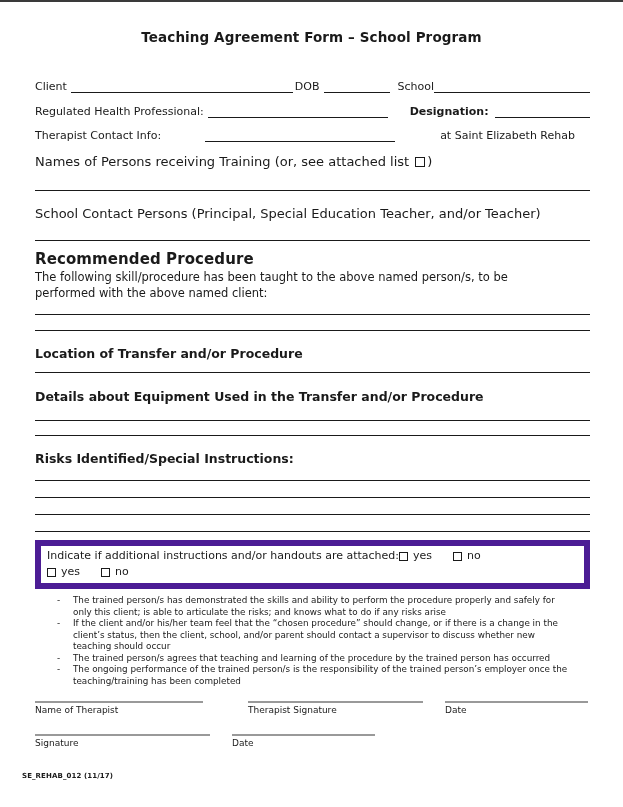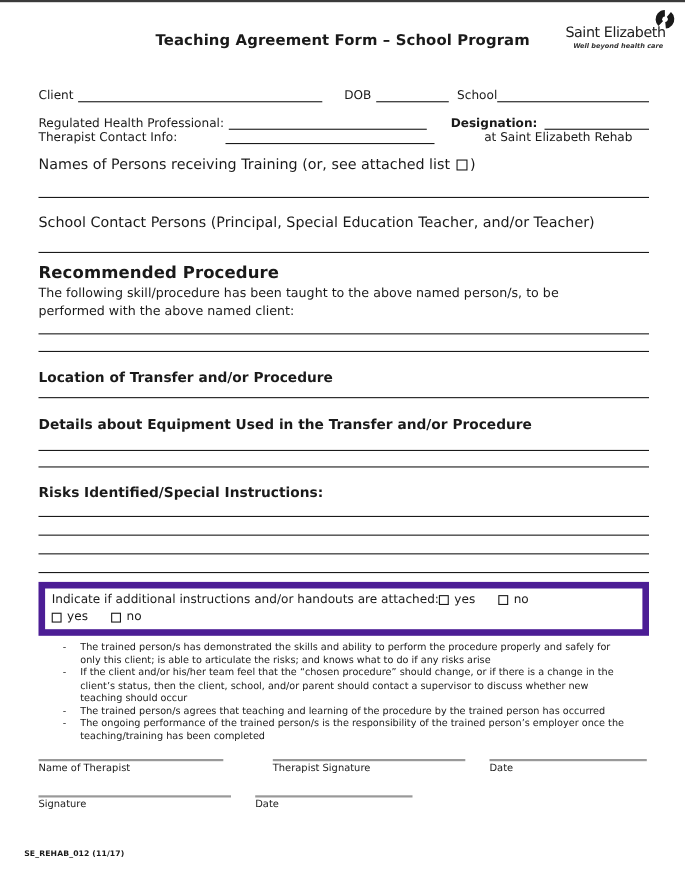--- a/index.html
+++ b/index.html
@@ -15,21 +15,21 @@
   .logo{position:absolute;top:6px;right:13px;width:96px;text-align:left;}
   .logo-swirl{position:absolute;top:0;right:-4px;width:19px;height:19px;}
   .logo-name{margin-top:15px;font-size:13px;letter-spacing:-0.4px;color:#222;white-space:nowrap;}
   .logo-tagline{font-size:6px;font-style:italic;font-weight:bold;color:#333;text-align:center;margin-top:1px;}
   
   .frow{display:flex;align-items:flex-end;font-size:11px;line-height:13px;}
   .blank{border-bottom:1px solid #1a1a1a;height:12px;}
   .rule{border-bottom:1px solid #1a1a1a;height:0;}
   .rowA{margin-top:8px;}
   .rowB{margin-top:12px;}
-  .rowC{gap:40px;}
+  .rowC{margin-top:11px;gap:40px;}
   .lbl{white-space:nowrap;}
   
   .plain{font-size:13px;line-height:13px;}
   .names-row{margin-top:13px;}
   .rule-names{margin-top:22px;}
   .school-row{margin-top:16px;}
   .rule-school{margin-top:20px;}
   .cb-inline{display:inline-block;width:8px;height:8px;border:1px solid #1a1a1a;margin:0 2px 0 6px;vertical-align:-1px;}
   
   .h1{margin-top:9px;font-size:15px;font-weight:bold;letter-spacing:0.1px;}
@@ -65,35 +65,28 @@
   .c2{width:175px;margin-right:22px;}
   .c3{width:143px;}
   
   .footer{position:absolute;left:22px;bottom:27px;font-size:7px;font-weight:bold;letter-spacing:0.1px;}
 </style>
 </head>
 <body>
 
 <div class="header">
   <div class="title">Teaching Agreement Form – School Program</div>
-  <div class="logo">
-    <svg class="logo-swirl" viewBox="0 0 24 24" aria-hidden="true">
-      <circle cx="12" cy="12" r="7" fill="none" stroke="#1a1a1a" stroke-width="7.5" stroke-dasharray="16 6" transform="rotate(-50 12 12)"></circle>
-    </svg>
-    <div class="logo-name">Saint Elizabeth</div>
-    <div class="logo-tagline">Well beyond health care</div>
-  </div>
 </div>
 
 <div class="content">
 
   <div class="frow rowA">
     <span class="lbl">Client</span>
     <span class="blank" style="flex:0 0 222px;margin-left:4px;"></span>
-    <span class="lbl" style="margin-left:20px;">DOB</span>
+    <span class="lbl" style="margin-left:2px;">DOB</span>
     <span class="blank" style="flex:0 0 66px;margin-left:4px;"></span>
     <span class="lbl" style="margin-left:8px;">School</span>
     <span class="blank" style="flex:1;"></span>
   </div>
 
   <div class="frow rowB">
     <span class="lbl">Regulated Health Professional:</span>
     <span class="blank" style="flex:0 0 180px;margin-left:4px;"></span>
     <span class="lbl" style="margin-left:22px;font-weight:bold;">Designation:</span>
     <span class="blank" style="flex:1;margin-left:6px;"></span>

